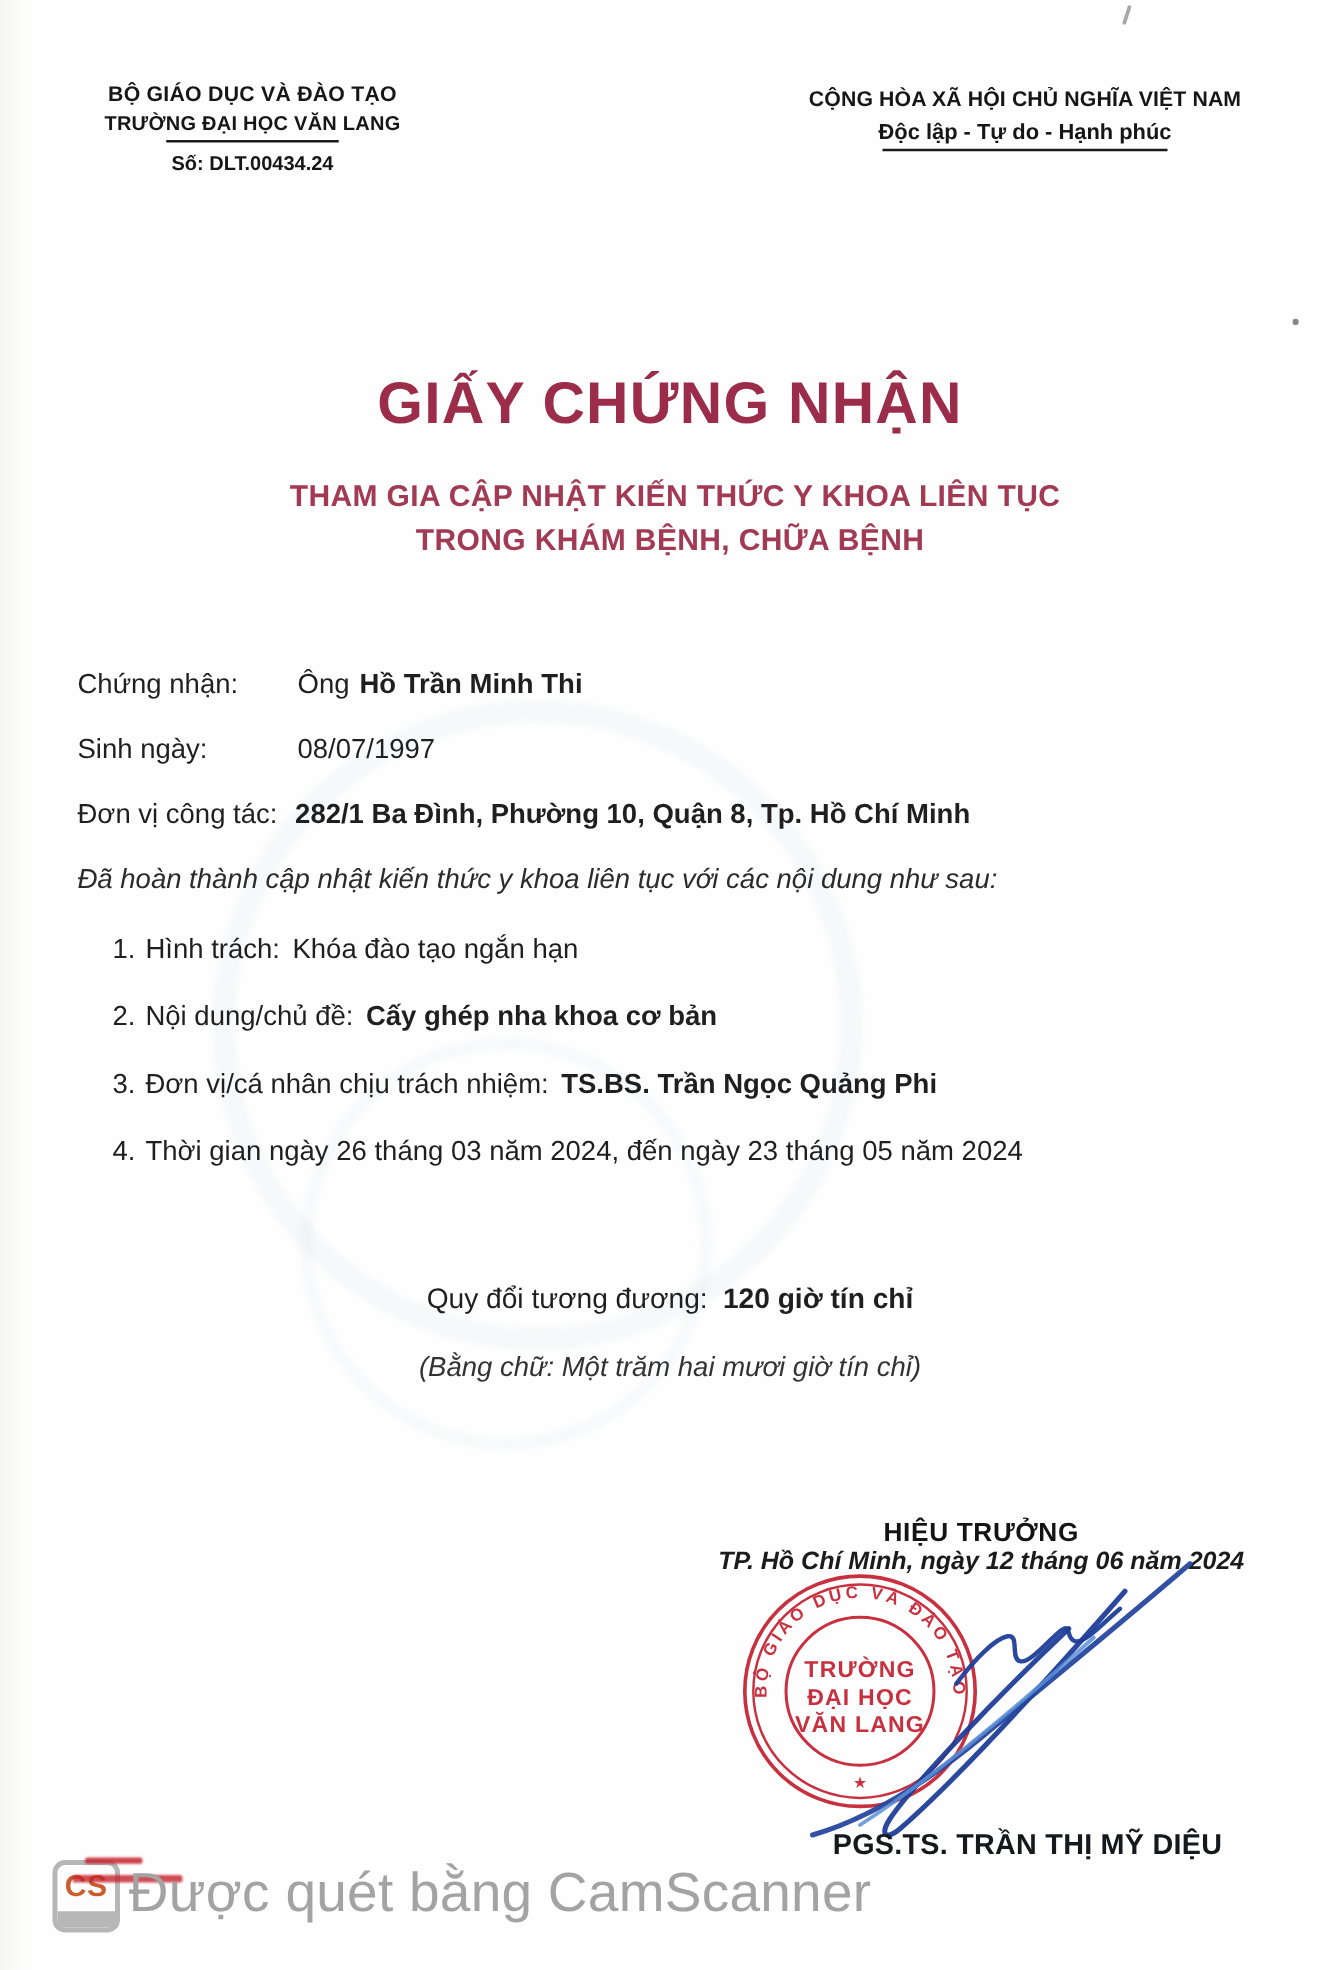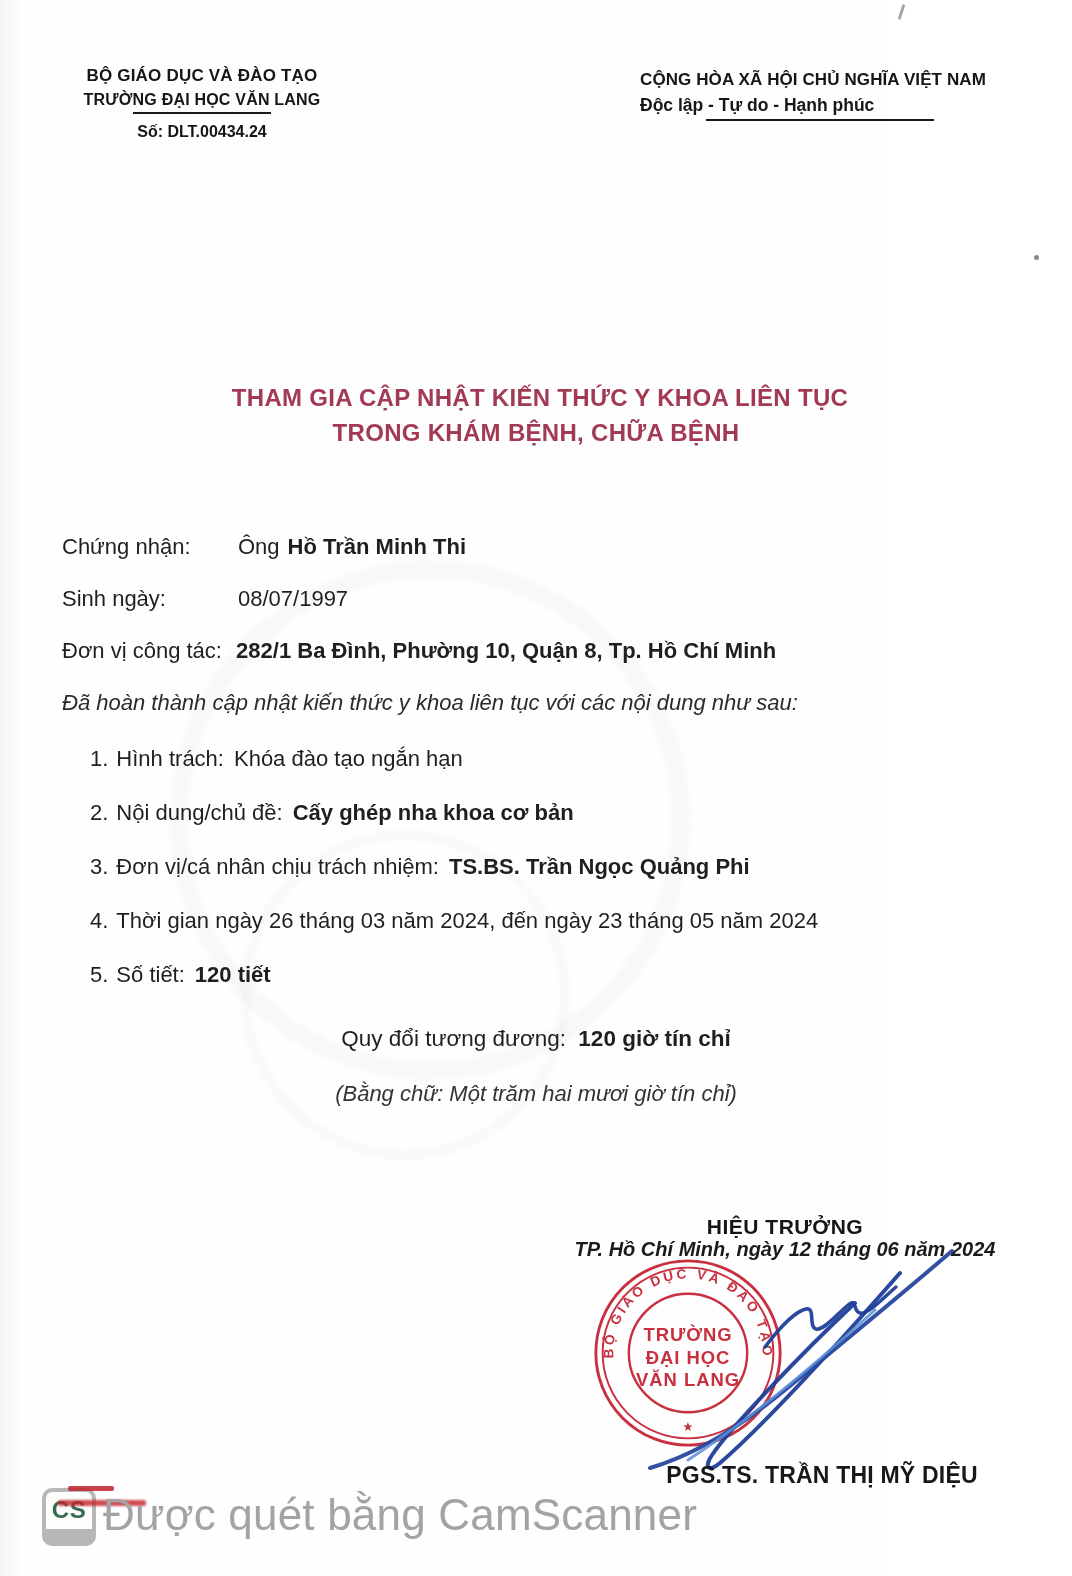--- a/index.html
+++ b/index.html
@@ -44,21 +44,21 @@
   .header-left {
     position:absolute; left:52px; top:66px; width:300px; text-align:center;
     font-weight:bold; color:#161616;
   }
   .header-left .l1 { font-size:17px; letter-spacing:.2px; }
   .header-left .l2 { font-size:16px; margin-top:5px; letter-spacing:.2px; }
   .header-left .rule { width:138px; border-bottom:2.5px solid #1b1b1b; margin:3px auto 0; }
   .header-left .l3 { font-size:16px; margin-top:9px; }
 
   .header-right {
-    position:absolute; left:640px; top:70px; width:360px; 
+    position:absolute; left:640px; top:70px; width:360px; text-align:center;
     font-weight:bold; color:#161616;
   }
   .header-right .l1 { font-size:17px; letter-spacing:.1px; }
   .header-right .l2 { font-size:17.5px; margin-top:5px; }
   .header-right .rule { width:228px; border-bottom:2.5px solid #1b1b1b; margin:3px auto 0; }
 
   
   .title {
     position:absolute; left:0; top:294px; width:1072px; text-align:center;
     font-size:47px; font-weight:800; letter-spacing:1px; color:#9c2d4a;
@@ -113,21 +113,21 @@
     font-size:23px; font-weight:bold; color:#17181c; letter-spacing:.2px;
   }
 
   
   .cs-logo {
     position:absolute; left:42px; top:1488px; width:54px; height:58px;
     border:4px solid #ababab; border-radius:10px; opacity:.85; background:#fdfdfd;
   }
   .cs-logo .cs-text {
     position:absolute; left:0; top:4px; width:100%; text-align:center;
-    font-size:24px; font-weight:bold; color:#14532d; letter-spacing:.5px;
+    font-size:24px; font-weight:bold; color:#c2410c; letter-spacing:.5px;
   }
   .cs-logo .cs-bar {
     position:absolute; left:0; bottom:0; width:100%; height:13px; background:#ababab;
   }
   .red-artifact-1 {
     position:absolute; left:68px; top:1486px; width:46px; height:5px;
     background:rgba(196,34,44,.85); filter:blur(.7px); border-radius:2px;
   }
   .red-artifact-2 {
     position:absolute; left:58px; top:1500px; width:88px; height:6px;
@@ -154,20 +154,21 @@
     <div class="rule"></div>
     <div class="l3">Số: DLT.00434.24</div>
   </div>
 
   <div class="header-right">
     <div class="l1">CỘNG HÒA XÃ HỘI CHỦ NGHĨA VIỆT NAM</div>
     <div class="l2">Độc lập - Tự do - Hạnh phúc</div>
     <div class="rule"></div>
   </div>
 
+  <div class="title">GIẤY CHỨNG NHẬN</div>
   <div class="subtitle1">THAM GIA CẬP NHẬT KIẾN THỨC Y KHOA LIÊN TỤC</div>
   <div class="subtitle2">TRONG KHÁM BỆNH, CHỮA BỆNH</div>
 
   <div class="body-block">
     <div class="row">
       <span class="lbl">Chứng nhận:</span>
       <span class="name-honorific">Ông</span>
       <span class="name-bold">Hồ Trần Minh Thi</span>
     </div>
     <div class="row">
@@ -185,23 +186,20 @@
         <span class="num">1.</span><span>Hình trách:</span><span class="val">Khóa đào tạo ngắn hạn</span>
       </div>
       <div class="list-item">
         <span class="num">2.</span><span>Nội dung/chủ đề:</span><span class="val val-bold">Cấy ghép nha khoa cơ bản</span>
       </div>
       <div class="list-item">
         <span class="num">3.</span><span>Đơn vị/cá nhân chịu trách nhiệm:</span><span class="val val-bold">TS.BS. Trần Ngọc Quảng Phi</span>
       </div>
       <div class="list-item">
         <span class="num">4.</span><span>Thời gian ngày 26 tháng 03 năm 2024, đến ngày 23 tháng 05 năm 2024</span>
-      </div>
-      <div class="list-item">
-        <span class="num">5.</span><span>Số tiết:</span><span class="val val-bold">120 tiết</span>
       </div>
     </div>
   </div>
 
   <div class="conversion">
     <span>Quy đổi tương đương:</span>
     <span class="bold">120 giờ tín chỉ</span>
   </div>
   <div class="in-words">(Bằng chữ: Một trăm hai mươi giờ tín chỉ)</div>
 

